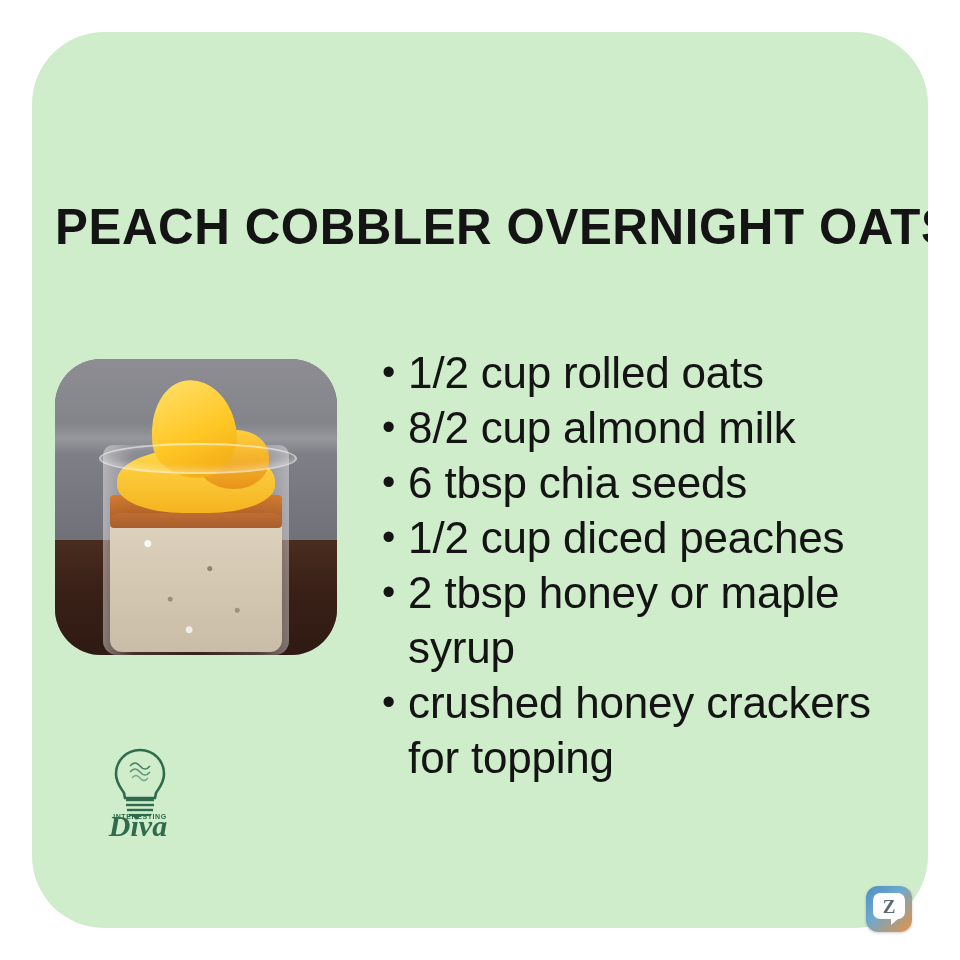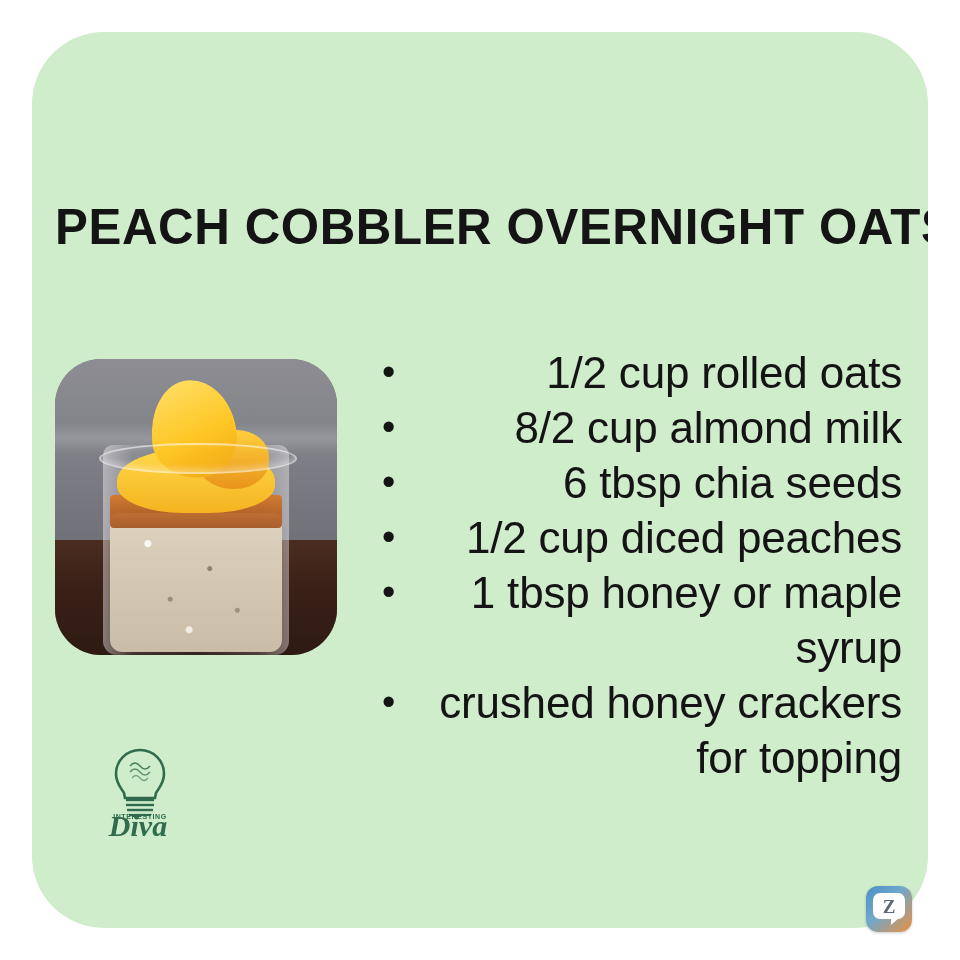--- a/index.html
+++ b/index.html
@@ -162,21 +162,20 @@
     align-items: flex-start;
     column-gap: 13px;
   }
   .ing-bullet {
     flex: 0 0 auto;
     line-height: 55px;
     font-size: 38px;
   }
   .ing-text {
     flex: 1 1 auto;
-    text-align: right;
   }
 
   
   .logo {
     position: absolute;
     left: 56px;     
     top: 708px;     
     width: 104px;
     height: 100px;
     color: #0f172a;
@@ -260,21 +259,21 @@
       <li class="ing-item">
         <span class="ing-bullet">•</span>
         <span class="ing-text">6 tbsp chia seeds</span>
       </li>
       <li class="ing-item">
         <span class="ing-bullet">•</span>
         <span class="ing-text">1/2 cup diced peaches</span>
       </li>
       <li class="ing-item">
         <span class="ing-bullet">•</span>
-        <span class="ing-text">1 tbsp honey or maple syrup</span>
+        <span class="ing-text">2 tbsp honey or maple syrup</span>
       </li>
       <li class="ing-item">
         <span class="ing-bullet">•</span>
         <span class="ing-text">crushed honey crackers for topping</span>
       </li>
     </ul>
 
     <div class="logo">
       <svg viewBox="0 0 104 100" aria-hidden="true">
 

